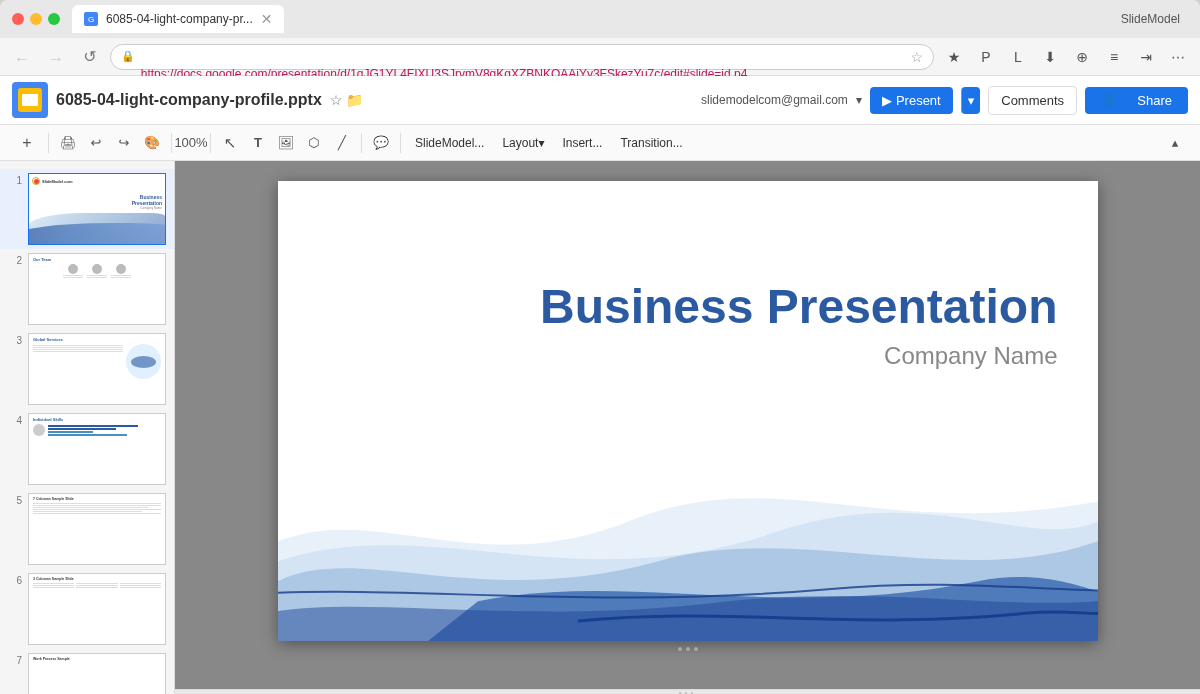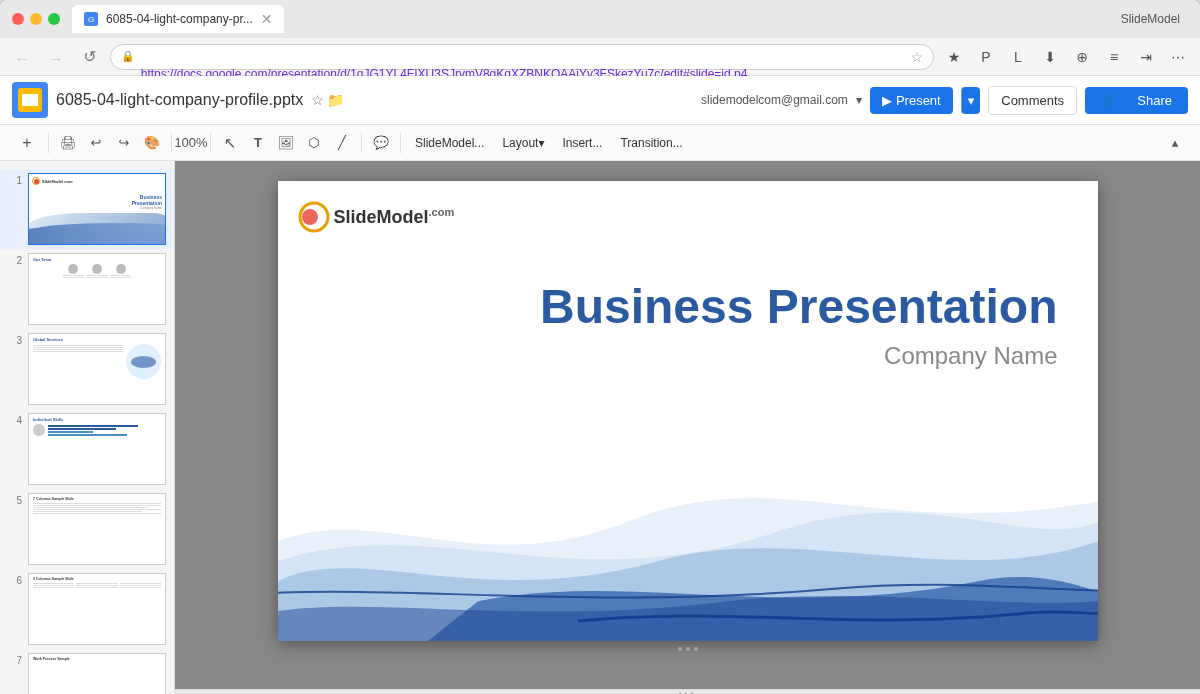--- a/index.html
+++ b/index.html
@@ -22,34 +22,34 @@
     .tab-close { color: #999; font-size: 14px; cursor: pointer; }
 
     .slidemodel-brand { margin-left: auto; font-size: 12px; color: #555; padding-right: 8px; }
 
     .browser-toolbar { height: 38px; background: #f5f5f5; display: flex; align-items: center; padding: 0 8px; gap: 6px; border-bottom: 1px solid #ddd; }
     .nav-btn { width: 28px; height: 28px; display: flex; align-items: center; justify-content: center; color: #777; font-size: 16px; cursor: pointer; border-radius: 4px; }
     .nav-btn.disabled { color: #ccc; cursor: default; }
 
     .url-bar { flex: 1; height: 26px; background: #fff; border: 1px solid #ccc; border-radius: 13px; display: flex; align-items: center; padding: 0 10px; gap: 6px; font-size: 12px; color: #333; }
     .lock-icon { color: #4caf50; font-size: 11px; }
-    .url-text { flex: 1; color: #6d28d9; font-size: 12px; overflow: hidden; text-overflow: ellipsis; white-space: nowrap; margin-top: 34px; }
+    .url-text { flex: 1; color: #be185d; font-size: 12px; overflow: hidden; text-overflow: ellipsis; white-space: nowrap; margin-top: 34px; }
     .star-icon { color: #999; font-size: 14px; }
 
     .toolbar-actions { display: flex; align-items: center; gap: 4px; }
     .toolbar-icon { width: 28px; height: 28px; display: flex; align-items: center; justify-content: center; color: #555; font-size: 14px; cursor: pointer; }
 
     
     .app-content { flex: 1; background: #fff; display: flex; flex-direction: column; overflow: hidden; }
 
     
     .app-header { background: #fff; border-bottom: 1px solid #e0e0e0; }
     .app-title-bar { display: flex; align-items: center; padding: 6px 12px; gap: 8px; }
     .app-logo { width: 36px; height: 36px; background: #1a73e8; display: flex; align-items: center; justify-content: center; color: white; font-weight: bold; font-size: 14px; border-radius: 4px; }
-    .file-name { font-size: 16px; font-weight: 400; color: #333; text-align: center; }
+    .file-name { font-size: 16px; font-weight: 700; color: #333; text-align: center; }
     .file-icons { display: flex; gap: 4px; align-items: center; color: #777; font-size: 14px; }
 
     .header-right { margin-left: auto; display: flex; align-items: center; gap: 8px; }
     .user-email { font-size: 12px; color: #555; }
     .present-btn { display: flex; align-items: center; gap: 4px; background: #1a73e8; color: white; border: none; padding: 6px 12px; border-radius: 4px; font-size: 13px; cursor: pointer; }
     .present-dropdown { background: #1a73e8; color: white; border: none; padding: 6px 6px; border-radius: 4px; font-size: 13px; cursor: pointer; border-left: 1px solid rgba(255,255,255,0.3); }
     .comments-btn { background: none; border: 1px solid #ddd; padding: 6px 12px; border-radius: 4px; font-size: 13px; cursor: pointer; color: #333; }
     .share-btn { background: #1a73e8; color: white; border: none; padding: 6px 16px; border-radius: 4px; font-size: 13px; cursor: pointer; display: flex; align-items: center; gap: 20px; }
 
     
@@ -341,28 +341,20 @@
 
       </div>
 
       <div class="canvas-area" style="background:#888;">
         <div class="canvas-scroll">
 
           <div class="slide-main" style="box-shadow: 0 3px 15px rgba(0,0,0,0.4);">
 
             <div style="position:absolute; top:0; left:0; width:100%; height:100%; background:white;"></div>
 
-            <div class="slide-logo-area">
-
-              <svg width="32" height="32" viewBox="0 0 32 32">
-                <circle cx="16" cy="16" r="14" fill="none" stroke="#e8a000" stroke-width="3"></circle>
-                <circle cx="12" cy="16" r="8" fill="#e74c3c" opacity="0.85"></circle>
-              </svg>
-              <span style="font-size:18px; font-weight:bold; color:#333;">SlideModel<span style="font-size:11px; color:#666; vertical-align:super;">.com</span></span>
-            </div>
 
             <div class="slide-title-text">
               <div class="slide-main-title">Business Presentation</div>
               <div class="slide-subtitle">Company Name</div>
             </div>
 
             <svg class="wave-bg" viewBox="0 0 820 300" preserveAspectRatio="none" xmlns="http://www.w3.org/2000/svg">
 
               <path d="M0,200 C100,160 200,240 350,180 C500,120 600,200 820,160 L820,300 L0,300 Z" fill="rgba(180,210,240,0.3)"></path>
               <path d="M0,220 C150,170 300,260 500,190 C650,140 750,210 820,180 L820,300 L0,300 Z" fill="rgba(150,190,230,0.25)"></path>

